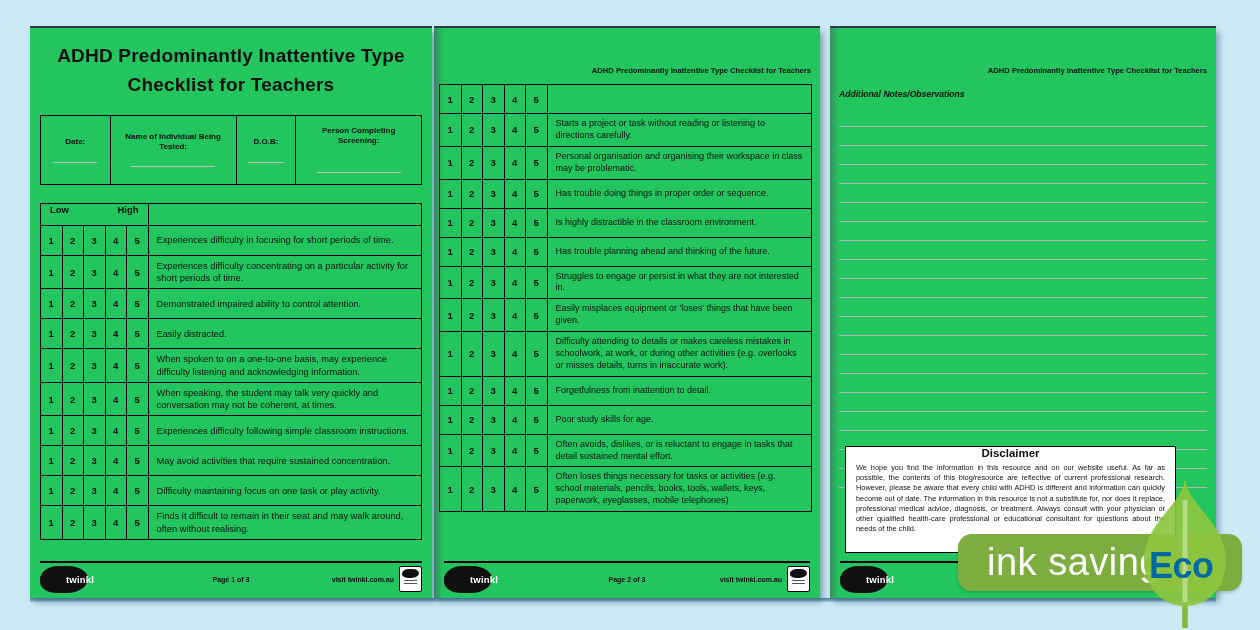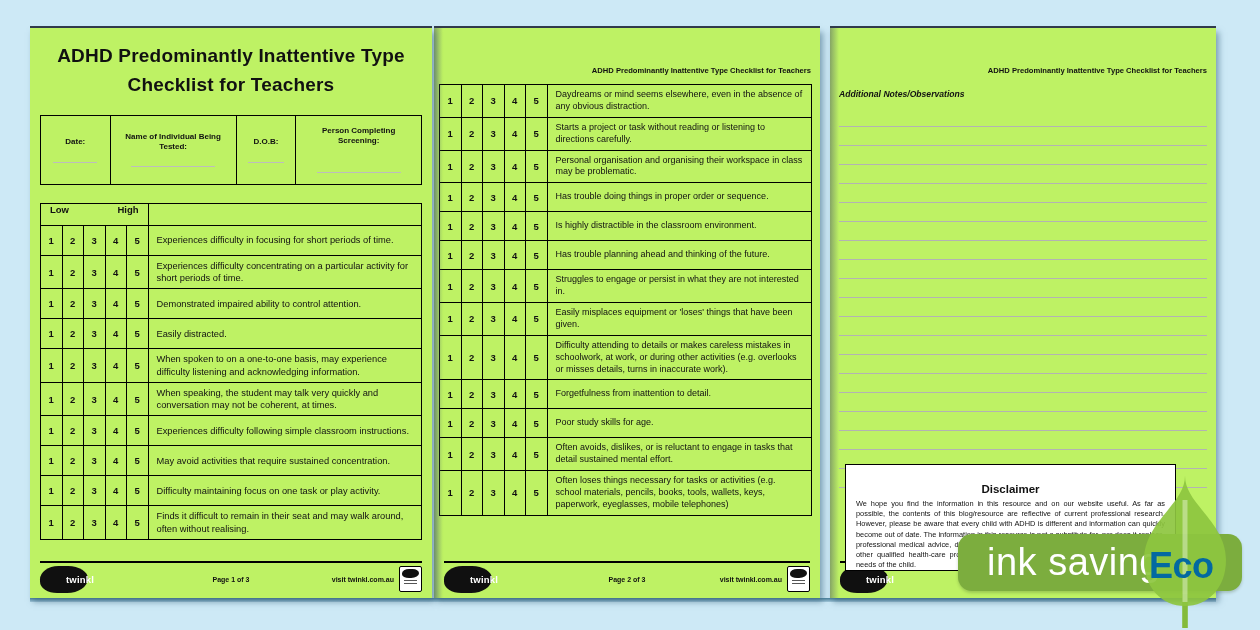--- a/index.html
+++ b/index.html
@@ -6,21 +6,21 @@
   html,body { width:1260px; height:630px; }
   body {
     font-family: "Liberation Sans", sans-serif;
     background:#cde9f6;
     position:relative;
     overflow:hidden;
     color:#111;
   }
   
   .page {
-    position:absolute; top:28px; height:570px; background:#bef264;
+    position:absolute; top:28px; height:570px; background:#22c55e;
     box-shadow: 0 -2px 0 rgba(22,28,46,.85), 3px 4px 6px rgba(58,100,125,.55);
     display:flex; flex-direction:column; overflow:hidden;
   }
   #page1 { left:30px;  width:402px; z-index:3; }
   #page2 { left:434px; width:386px; z-index:2; }
   #page3 { left:830px; width:386px; z-index:1; }
   #page2::before, #page3::before {
     content:""; position:absolute; left:0; top:0; bottom:0; width:9px;
     background:linear-gradient(to right, rgba(80,92,104,.5), rgba(80,92,104,0));
     pointer-events:none;
@@ -46,22 +46,22 @@
   .dcell { flex:1; display:flex; align-items:center; font-size:9.3px; line-height:1.32; padding:4px 8px; }
   
   .doc-header { margin:38px 9px 0; text-align:right; font-size:7.6px; font-weight:bold; }
   #page2 .rtable { margin:9px 8px 0 5px; }
   #page2 .dcell { font-size:9px; }
   #page2 .rrow { min-height:29px; }
   
   .notes-heading { margin:14px 9px 0; font-size:8.6px; font-weight:bold;font-style:italic; }
   .notes-lines { margin:9px 9px 0; height:381px;
     background:repeating-linear-gradient(to bottom, transparent 0px, transparent 17.8px, #b3b3b3 17.8px, #b3b3b3 19px); }
-  .disclaimer-box { position:absolute; left:15px; top:436px; width:331px; height:107px; background:#fff;
-    border:1.5px solid #000; padding:18px 10px 4px; overflow:hidden; z-index:2; }
+  .disclaimer-box { position:absolute; left:15px; top:418px; width:331px; height:107px; background:#fff;
+    border:1.5px solid #000; padding:0 10px 4px; overflow:hidden; z-index:2; }
   .disclaimer-title { text-align:center; font-size:11.5px; font-weight:bold; margin-bottom:4px; }
   .disclaimer-text { font-size:7.4px; line-height:1.38; text-align:justify; }
   
   .footer { margin:auto 10px 7px; border-top:2px solid #000; padding-top:4px; display:flex; align-items:center; position:relative; height:30px; }
   .tw-logo { width:48px; height:27px; background:#101010; color:#fff; font-size:9.5px; font-weight:bold;
     display:flex; align-items:center; justify-content:center;
     border-radius:48% 52% 55% 45% / 62% 58% 68% 52%; letter-spacing:.2px; flex-shrink:0;padding-left:32px; }
   .page-label { position:absolute; left:0; right:0; text-align:center; font-size:7px; font-weight:bold; }
   .visit { margin-left:auto; font-size:7px; font-weight:bold; margin-right:5px; }
   .quality-badge { width:23px; height:26px; border:1.2px solid #000; border-radius:2px; display:flex; flex-direction:column; align-items:center; padding-top:2px; gap:1.5px; background:#fff; flex-shrink:0; }
@@ -221,21 +221,20 @@
 
   <div class="rtable">
     <div>
 
         <div class="rrow">
           <div class="ncell">1</div>
           <div class="ncell">2</div>
           <div class="ncell">3</div>
           <div class="ncell">4</div>
           <div class="ncell">5</div>
-          <div class="dcell">Daydreams or mind seems elsewhere, even in the absence of any obvious distraction.</div>
         </div>
 
         <div class="rrow">
           <div class="ncell">1</div>
           <div class="ncell">2</div>
           <div class="ncell">3</div>
           <div class="ncell">4</div>
           <div class="ncell">5</div>
           <div class="dcell">Starts a project or task without reading or listening to directions carefully.</div>
         </div>

